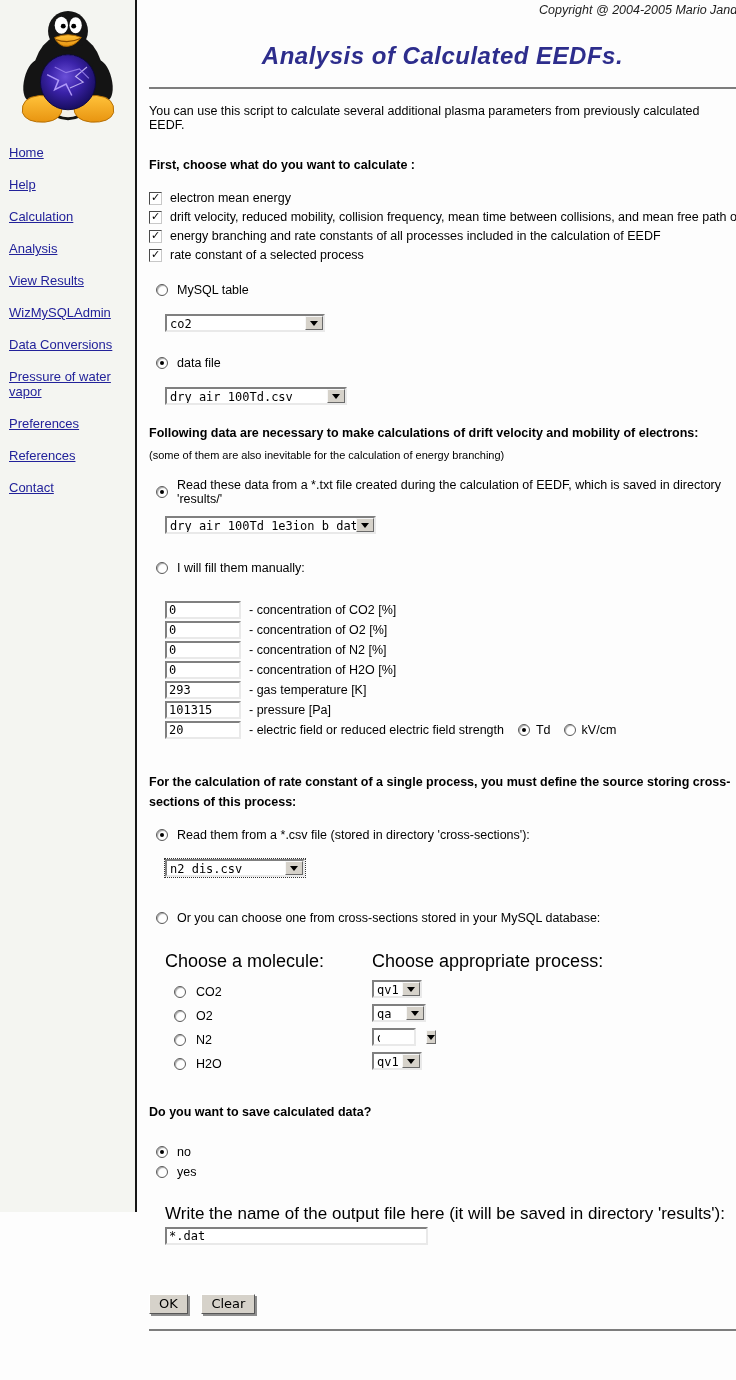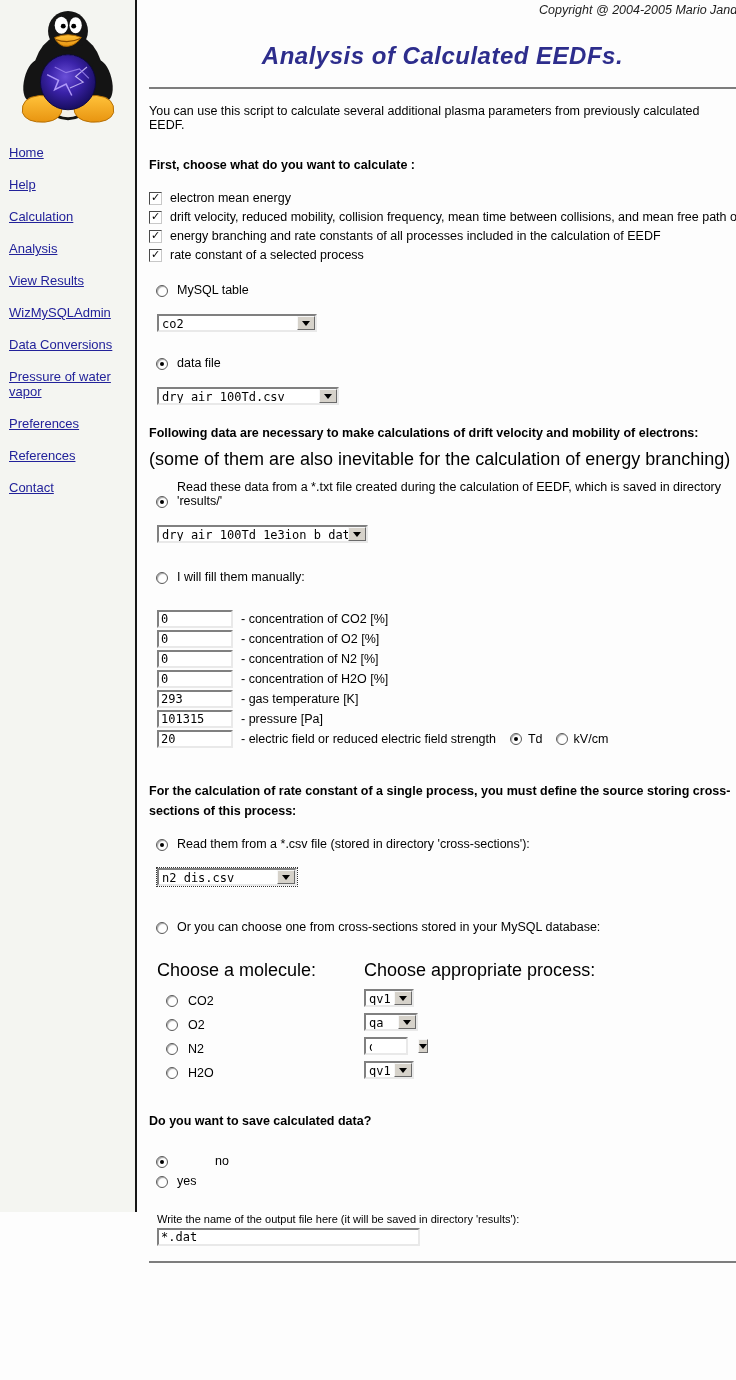--- a/index.html
+++ b/index.html
@@ -70,22 +70,22 @@
   .win-select.focused{outline:1px dotted #333;outline-offset:0px;justify-content:space-between;}
   .arrow-down{width:0;height:0;border-left:4px solid transparent;border-right:4px solid transparent;border-top:5px solid #000;}
   .win-input{
     box-sizing:border-box;height:18px;background:#fff;border:2px solid;
     border-color:#808080 #e9e9e9 #e9e9e9 #808080;
     font:12px "DejaVu Sans Mono",monospace;padding:0 2px;color:#000;
   }
   .fieldrow{display:flex;align-items:center;height:20px;}
   .fieldrow .win-input{width:76px;}
   .fieldrow .lbl{margin-left:8px;font-size:12.5px;white-space:nowrap;}
-  .indent{margin-left:8px;}
-  .indent-s{margin-left:7px;align-items:flex-end;}
+  .indent{margin-left:16px;}
+  .indent-s{margin-left:7px;}
   
   .cols{display:flex;margin-top:26px;}
   .col-left{width:207px;}
   .col-heading{font-size:18px;}
   .molrow{display:flex;align-items:center;height:24px;margin-left:9px;}
   .molrow .lbl{margin-left:10px;font-size:12.5px;}
   .procrow{height:24px;}
   .btn95{
     display:inline-block;background:#d6d2ca;color:#000;cursor:pointer;
     border:1px solid;border-color:#ffffff #575757 #575757 #ffffff;
@@ -198,21 +198,21 @@
   </div>
   <div class="win-select indent" style="width:182px;margin-top:17px;justify-content:space-between;">
     <span class="txt">dry_air_100Td.csv</span>
     <span class="btn">
         <span class="arrow-down"></span>
       </span>
   </div>
 
   
   <div class="b sec-heading" style="margin-top:19px;">Following data are necessary to make calculations of drift velocity and mobility of electrons:</div>
-  <div style="margin-top:6px;font-size:18px;">(some of them are also inevitable for the calculation of energy branching)</div>
+  <div style="margin-top:6px;font-size:11px;">(some of them are also inevitable for the calculation of energy branching)</div>
   <div class="radiorow indent-s" style="margin-top:24px;">
     <span class="radio checked"></span>
     <span class="lbl">Read these data from a *.txt file created during the calculation of EEDF, which is saved in directory 'results/'</span>
   </div>
   <div class="win-select indent" style="width:211px;margin-top:17px;">
     <span class="txt">dry_air_100Td_1e3ion_b_data.txt</span>
     <span class="btn">
         <span class="arrow-down"></span>
       </span>
   </div>
@@ -325,28 +325,32 @@
           <span class="btn">
               <span class="arrow-down"></span>
             </span>
         </div>
       </div>
     </div>
   </div>
 
   
   <div class="b sec-heading" style="margin-top:27px;">Do you want to save calculated data?</div>
-  <div class="radiorow indent-s" style="margin-top:23px;gap:38px;">
+  <div class="radiorow indent-s" style="margin-top:23px;">
     <span class="radio checked"></span>
     <span class="lbl">no</span>
   </div>
   <div class="radiorow indent-s" style="margin-top:6px;">
     <span class="radio"></span>
     <span class="lbl">yes</span>
   </div>
-  <div class="indent" style="margin-top:25px;font-size:11px;">Write the name of the output file here (it will be saved in directory 'results'):</div>
+  <div class="indent" style="margin-top:25px;font-size:17px;">Write the name of the output file here (it will be saved in directory 'results'):</div>
   <input class="win-input indent" style="width: 263px; margin-top: 3px;" value="*.dat">
 
   
+  <div style="margin-top:49px;">
+    <span class="btn95">OK</span>
+    <span class="btn95">Clear</span>
+  </div>
 
   <hr class="rule" style="margin-top:15px;">
   
 </div>
 
 </body></html>

